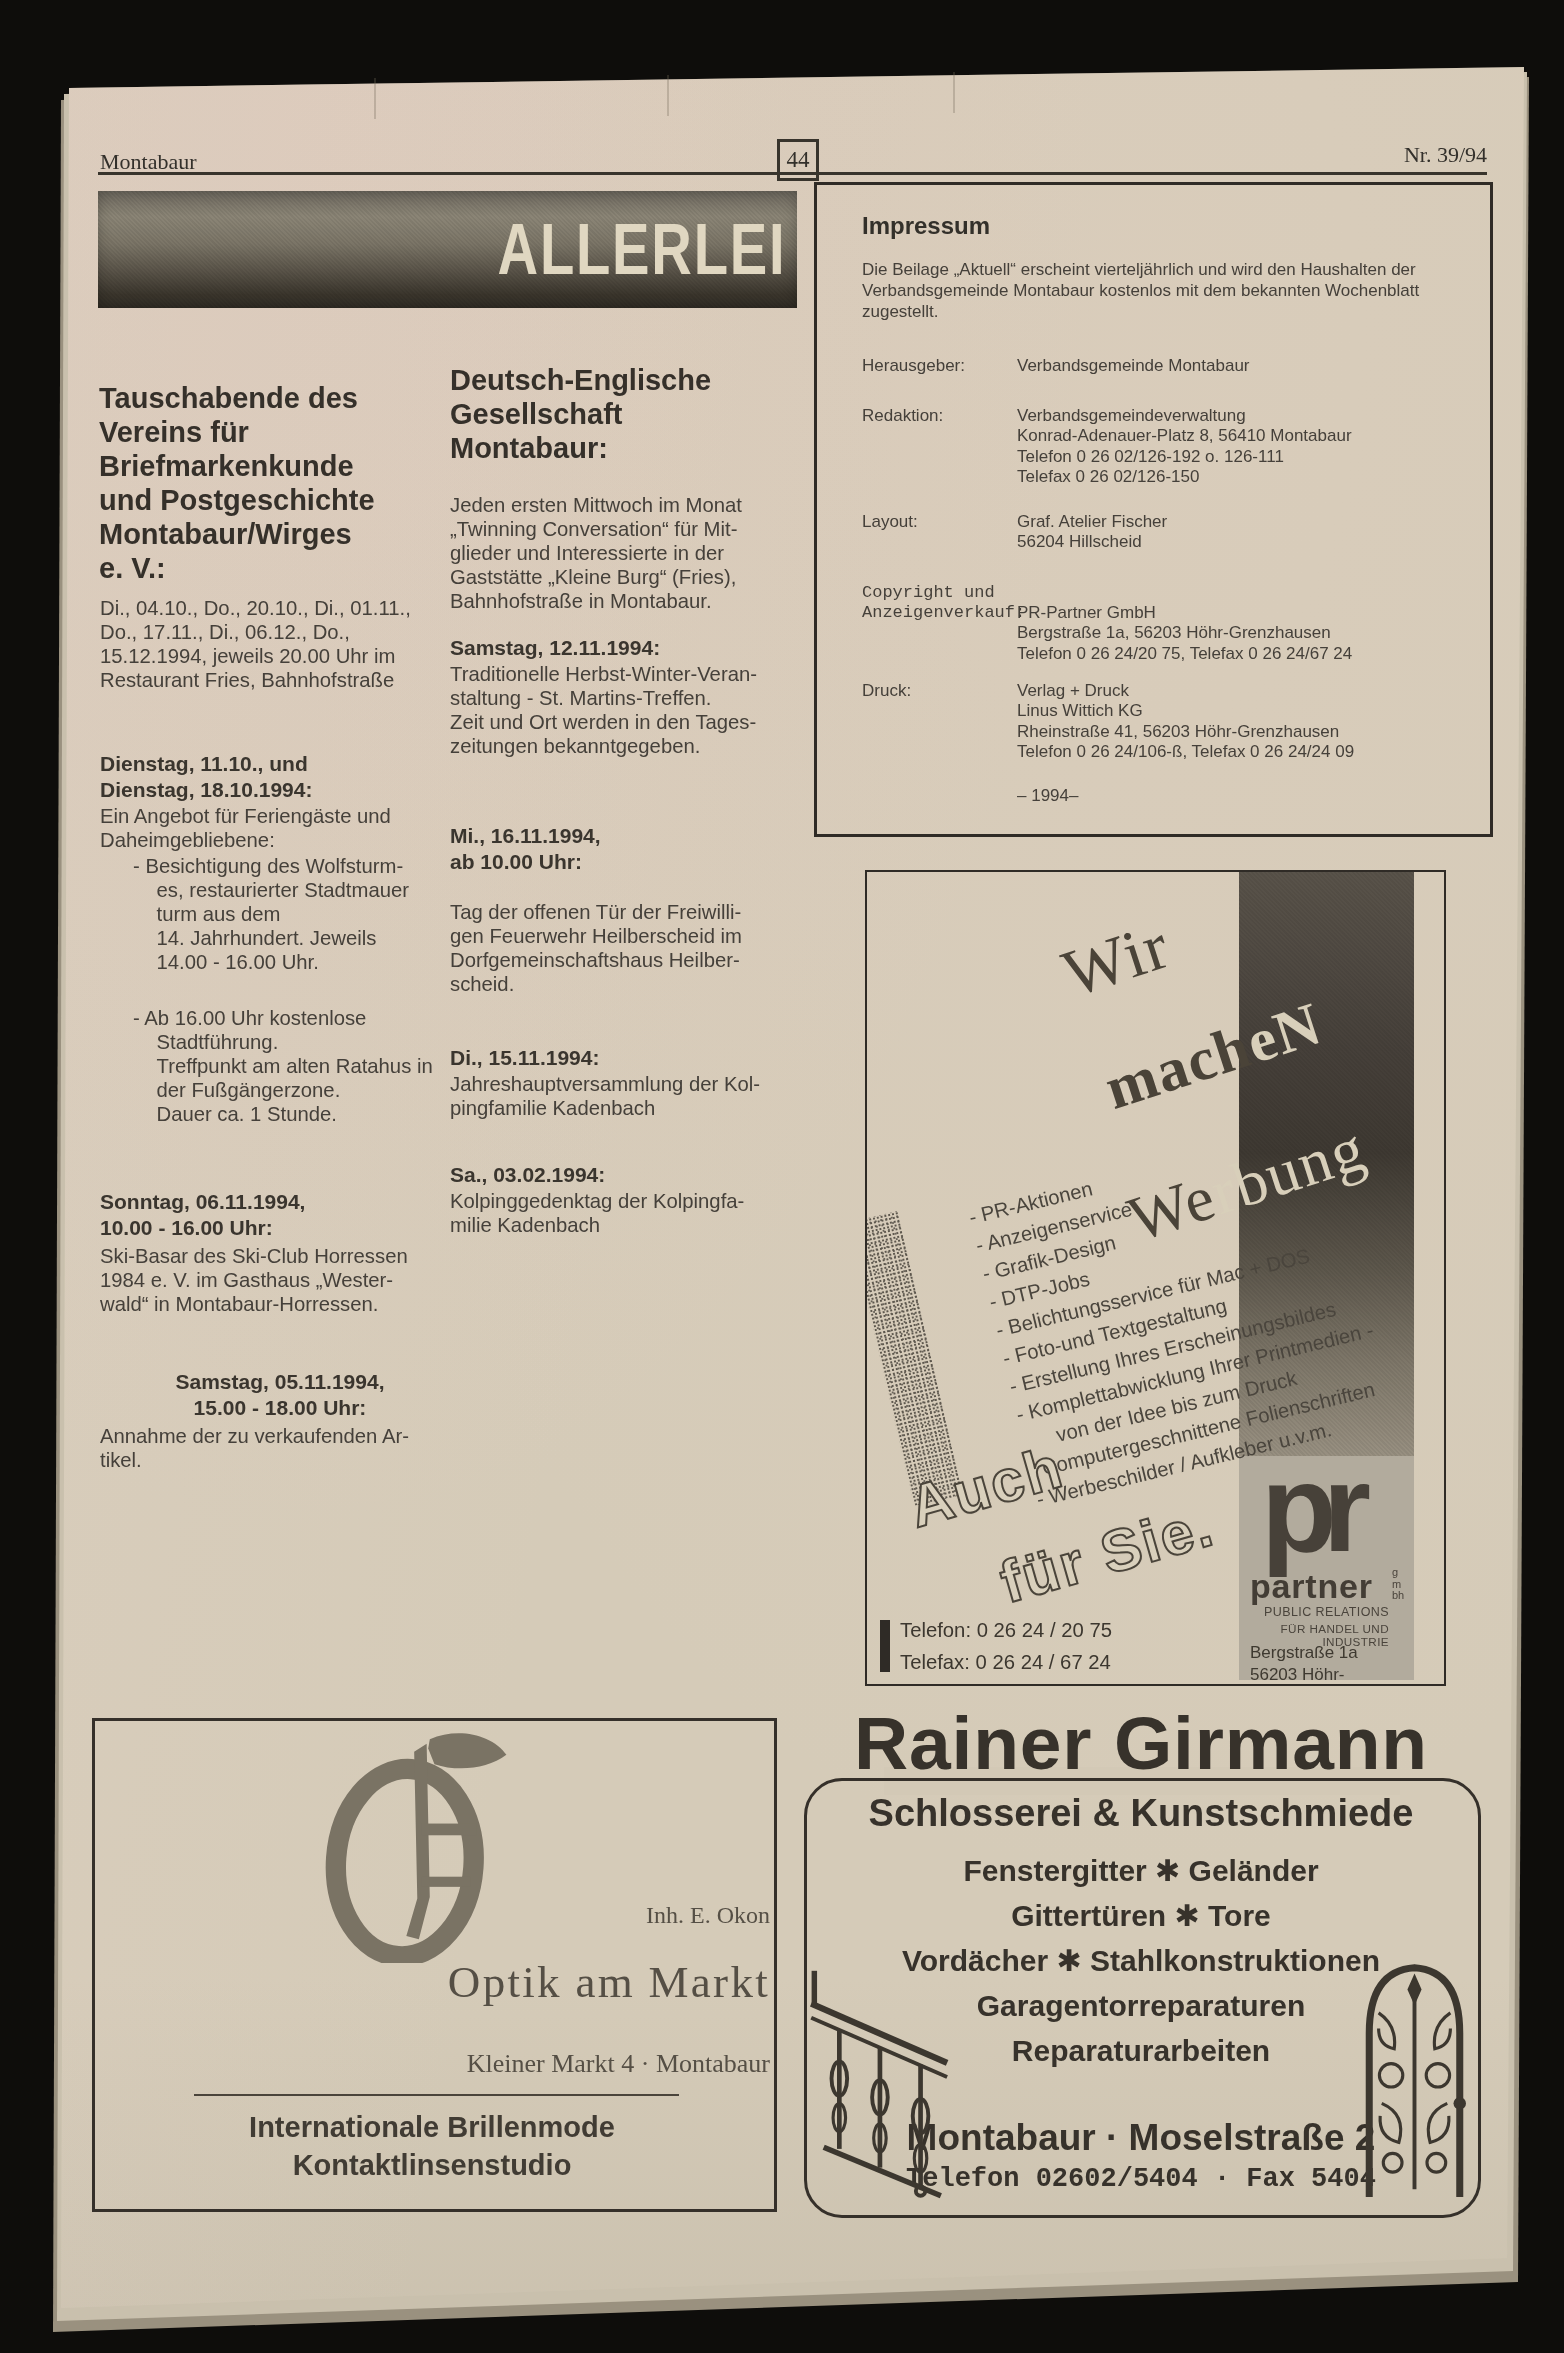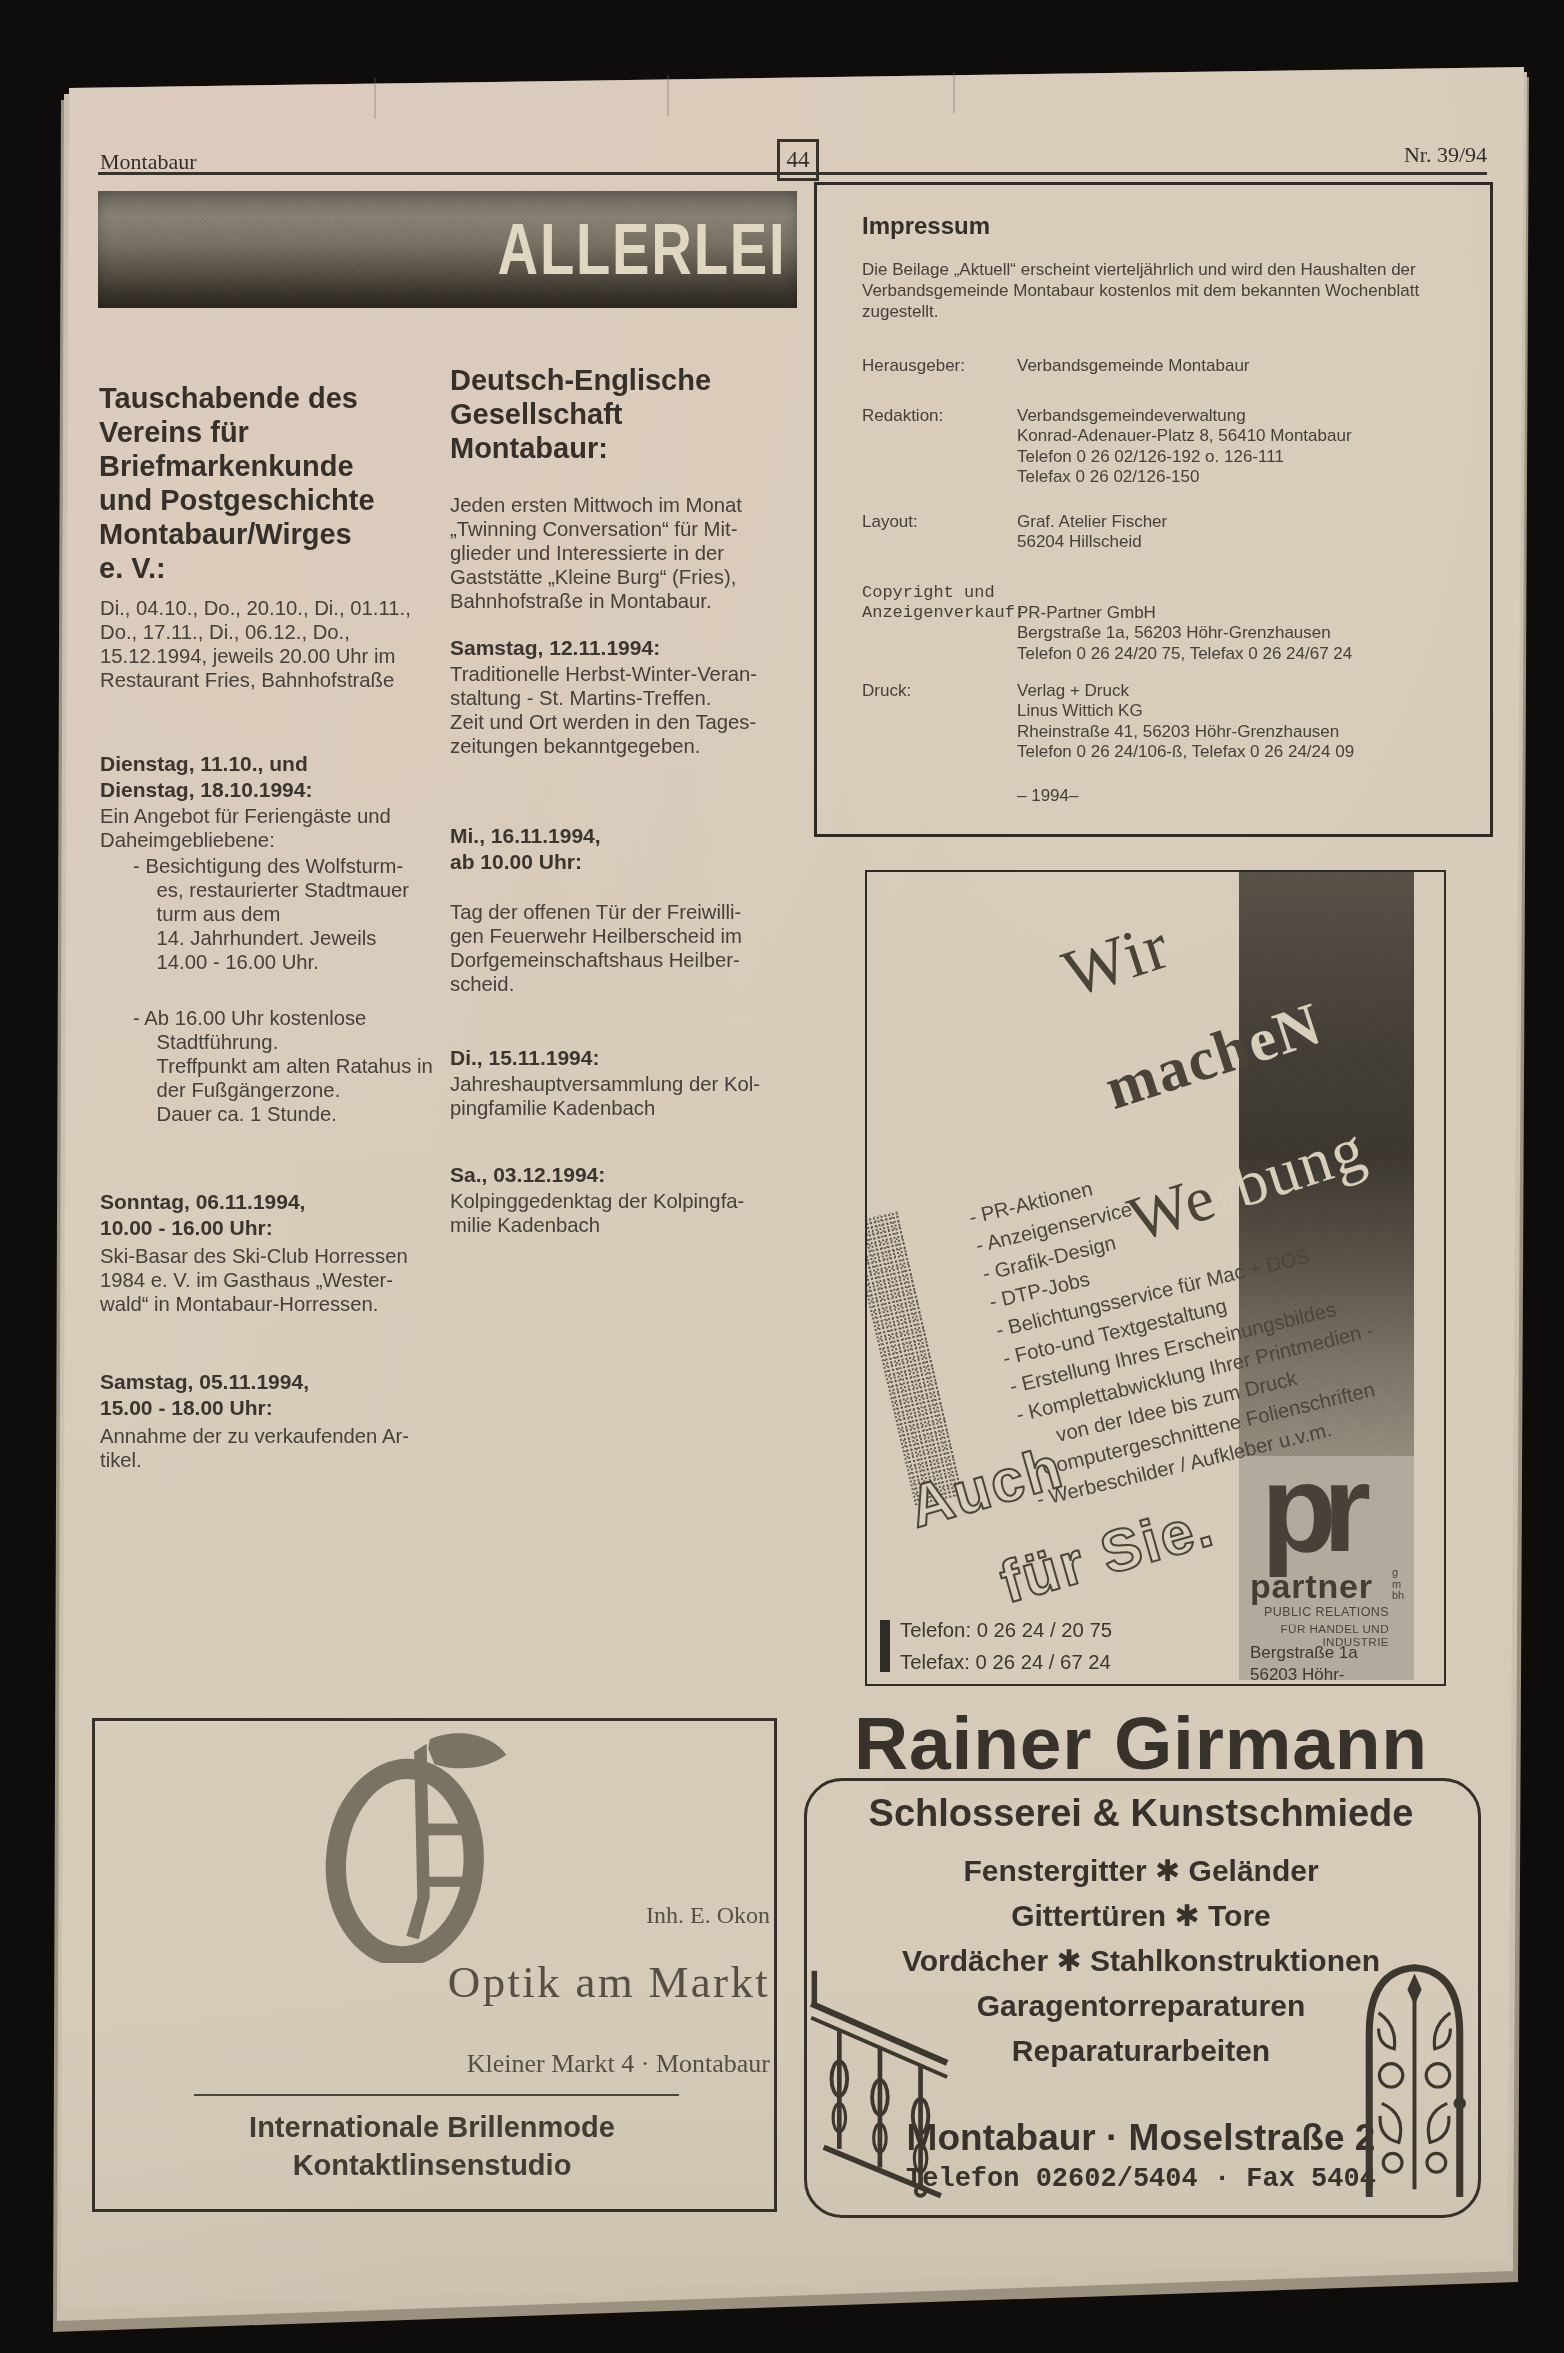--- a/index.html
+++ b/index.html
@@ -139,21 +139,21 @@
   <div class="abs col-body pre hang" style="left:133px;top:1006px;width:329px;">- Ab 16.00 Uhr kostenlose
 Stadtführung.
 Treffpunkt am alten Ratahus in
 der Fußgängerzone.
 Dauer ca. 1 Stunde.</div>
   <div class="abs col-bold pre" style="left:100px;top:1189px;width:360px;">Sonntag, 06.11.1994,
 10.00 - 16.00 Uhr:</div>
   <div class="abs col-body pre" style="left:100px;top:1244px;width:360px;">Ski-Basar des Ski-Club Horressen
 1984 e. V. im Gasthaus „Wester-
 wald“ in Montabaur-Horressen.</div>
-  <div class="abs col-bold pre" style="left:100px;top:1369px;width:360px;">Samstag, 05.11.1994,
+  <div class="abs col-bold pre" style="left:100px;top:1369px;width:360px;text-align:center;">Samstag, 05.11.1994,
 15.00 - 18.00 Uhr:</div>
   <div class="abs col-body pre" style="left:100px;top:1424px;width:360px;">Annahme der zu verkaufenden Ar-
 tikel.</div>
 </div>
 
 <div>
   <div class="abs col-heading pre" style="left:450px;top:363px;width:360px;">Deutsch-Englische
 Gesellschaft
 Montabaur:</div>
   <div class="abs col-body pre" style="left:450px;top:493px;width:368px;">Jeden ersten Mittwoch im Monat
@@ -168,21 +168,21 @@
 zeitungen bekanntgegeben.</div>
   <div class="abs col-bold pre" style="left:450px;top:823px;width:360px;">Mi., 16.11.1994,
 ab 10.00 Uhr:</div>
   <div class="abs col-body pre" style="left:450px;top:900px;width:368px;">Tag der offenen Tür der Freiwilli-
 gen Feuerwehr Heilberscheid im
 Dorfgemeinschaftshaus Heilber-
 scheid.</div>
   <div class="abs col-bold pre" style="left:450px;top:1045px;width:360px;">Di., 15.11.1994:</div>
   <div class="abs col-body pre" style="left:450px;top:1072px;width:368px;">Jahreshauptversammlung der Kol-
 pingfamilie Kadenbach</div>
-  <div class="abs col-bold pre" style="left:450px;top:1162px;width:360px;">Sa., 03.12.1994:</div>
+  <div class="abs col-bold pre" style="left:450px;top:1162px;width:360px;">Sa., 03.02.1994:</div>
   <div class="abs col-body pre" style="left:450px;top:1189px;width:368px;">Kolpinggedenktag der Kolpingfa-
 milie Kadenbach</div>
 </div>
 
 <div class="abs imp-box">
   <div class="abs imp-title" style="left:45px;top:27px;">Impressum</div>
   <div class="abs imp-text pre" style="left:45px;top:74px;width:595px;">Die Beilage „Aktuell“ erscheint vierteljährlich und wird den Haushalten der
 Verbandsgemeinde Montabaur kostenlos mit dem bekannten Wochenblatt
 zugestellt.</div>
 

